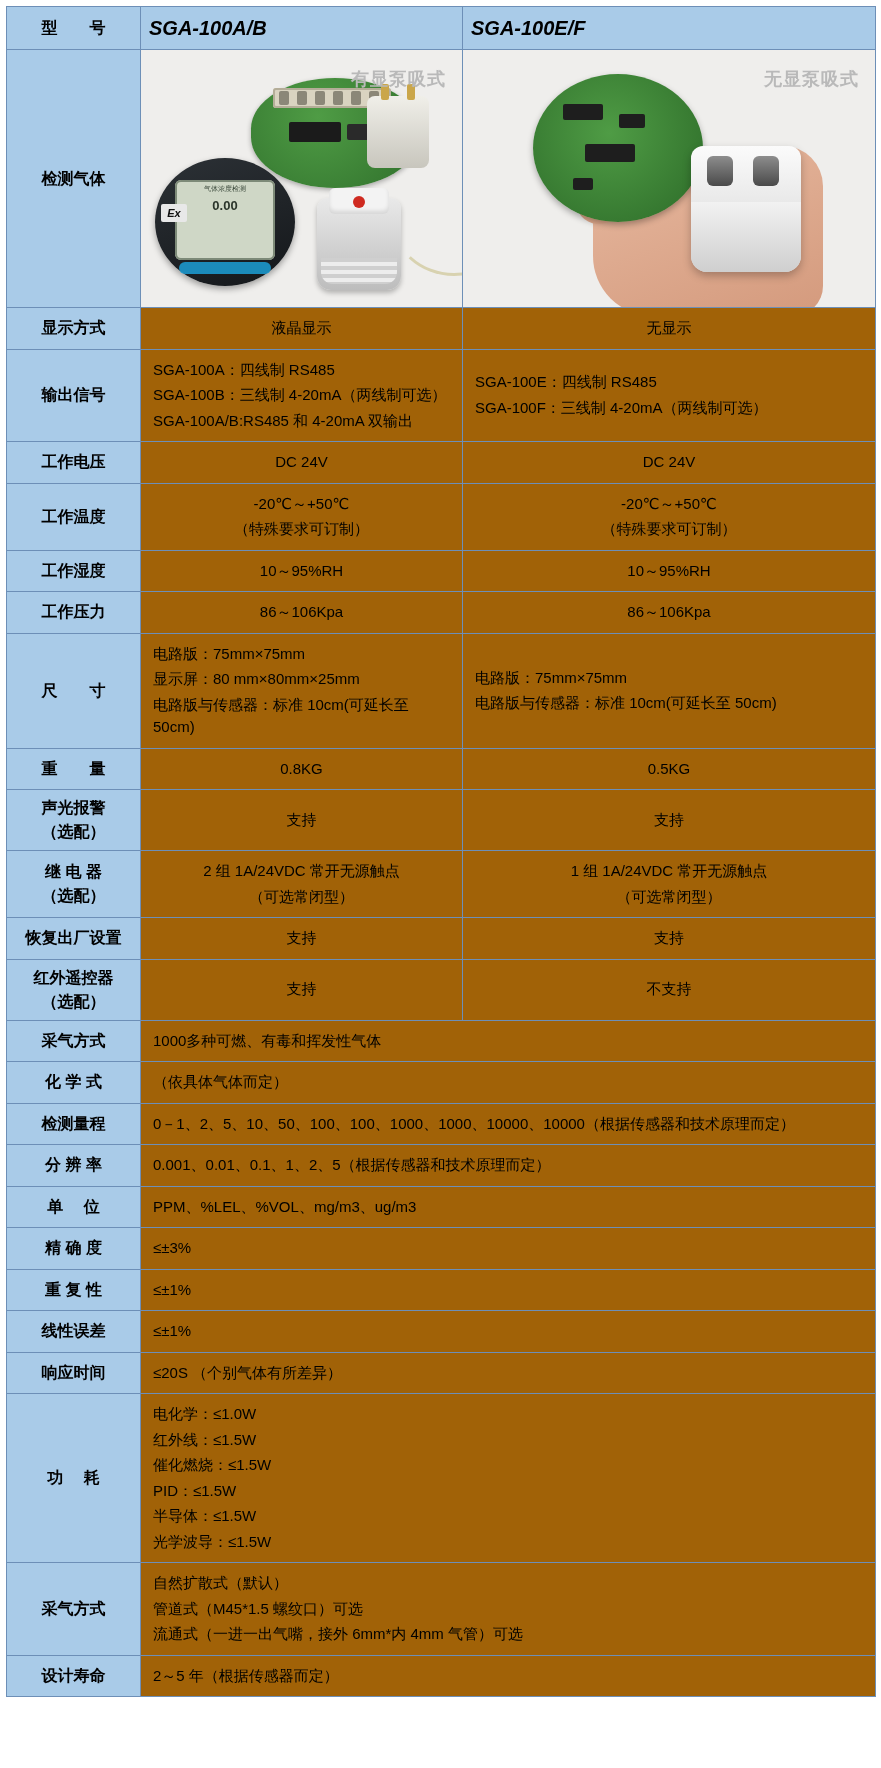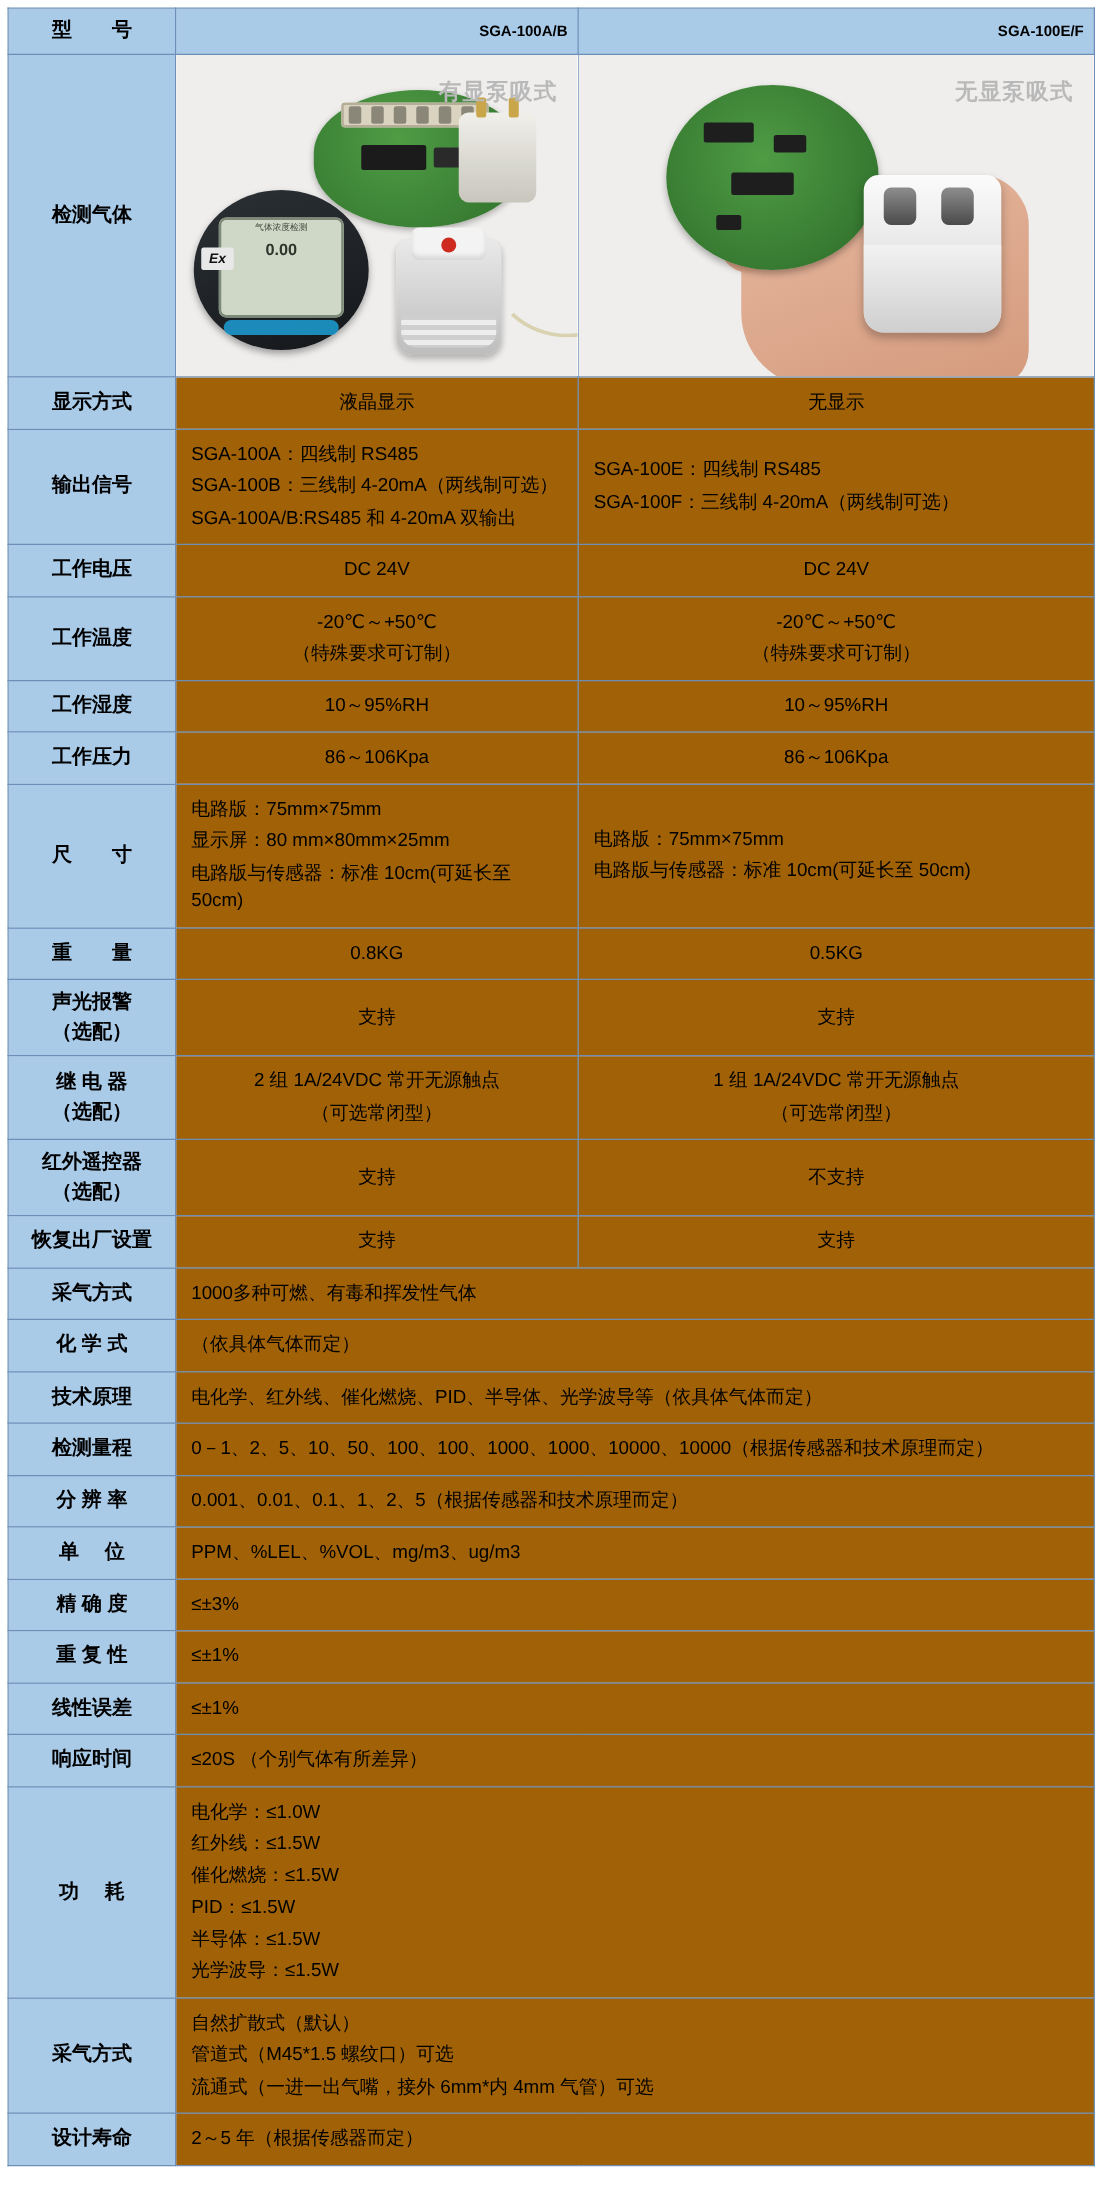--- a/index.html
+++ b/index.html
@@ -48,23 +48,24 @@
   td.val .ln{display:block;margin:3px 0;}
   td.photo{
     background:#ffffff;
     padding:0;
     height:258px;
     position:relative;
     overflow:hidden;
   }
   .hdr{
     background:#a9cbe8;
-    text-align:right;
+    text-align:left;
     font-weight:bold;
-    font-size:12px;
+    font-size:20px;
+    font-style:italic;
   }
   
   .photo-inner{
     position:absolute;inset:0;
     background:#efeeec;
   }
   .photo-tag{
     position:absolute;
     right:16px;top:16px;
     font-size:18px;
@@ -387,58 +388,52 @@
         <span class="ln">2 组 1A/24VDC 常开无源触点</span>
         <span class="ln">（可选常闭型）</span>
       </td>
       <td class="val">
         <span class="ln">1 组 1A/24VDC 常开无源触点</span>
         <span class="ln">（可选常闭型）</span>
       </td>
     </tr>
 
     <tr>
+      <td class="label">恢复出厂设置</td>
+      <td class="val">
+            <span class="ln">支持</span>
+          </td>
+      <td class="val">
+            <span class="ln">支持</span>
+          </td>
+    </tr>
+
+    <tr>
       <td class="label">
         <span class="sub">红外遥控器</span>
         <span class="sub">（选配）</span>
       </td>
       <td class="val">
             <span class="ln">支持</span>
           </td>
       <td class="val">
             <span class="ln">不支持</span>
           </td>
     </tr>
 
     <tr>
-      <td class="label">恢复出厂设置</td>
-      <td class="val">
-            <span class="ln">支持</span>
-          </td>
-      <td class="val">
-            <span class="ln">支持</span>
-          </td>
-    </tr>
-
-    <tr>
       <td class="label">采气方式</td>
       <td class="val left" colspan="2">
         <span class="ln">1000多种可燃、有毒和挥发性气体</span>
       </td>
     </tr>
     <tr>
       <td class="label">化 学 式</td>
       <td class="val left" colspan="2">
         <span class="ln">（依具体气体而定）</span>
-      </td>
-    </tr>
-    <tr>
-      <td class="label">技术原理</td>
-      <td class="val left" colspan="2">
-        <span class="ln">电化学、红外线、催化燃烧、PID、半导体、光学波导等（依具体气体而定）</span>
       </td>
     </tr>
     <tr>
       <td class="label">检测量程</td>
       <td class="val left" colspan="2">
         <span class="ln">0－1、2、5、10、50、100、100、1000、1000、10000、10000（根据传感器和技术原理而定）</span>
       </td>
     </tr>
     <tr>
       <td class="label">分 辨 率</td>

